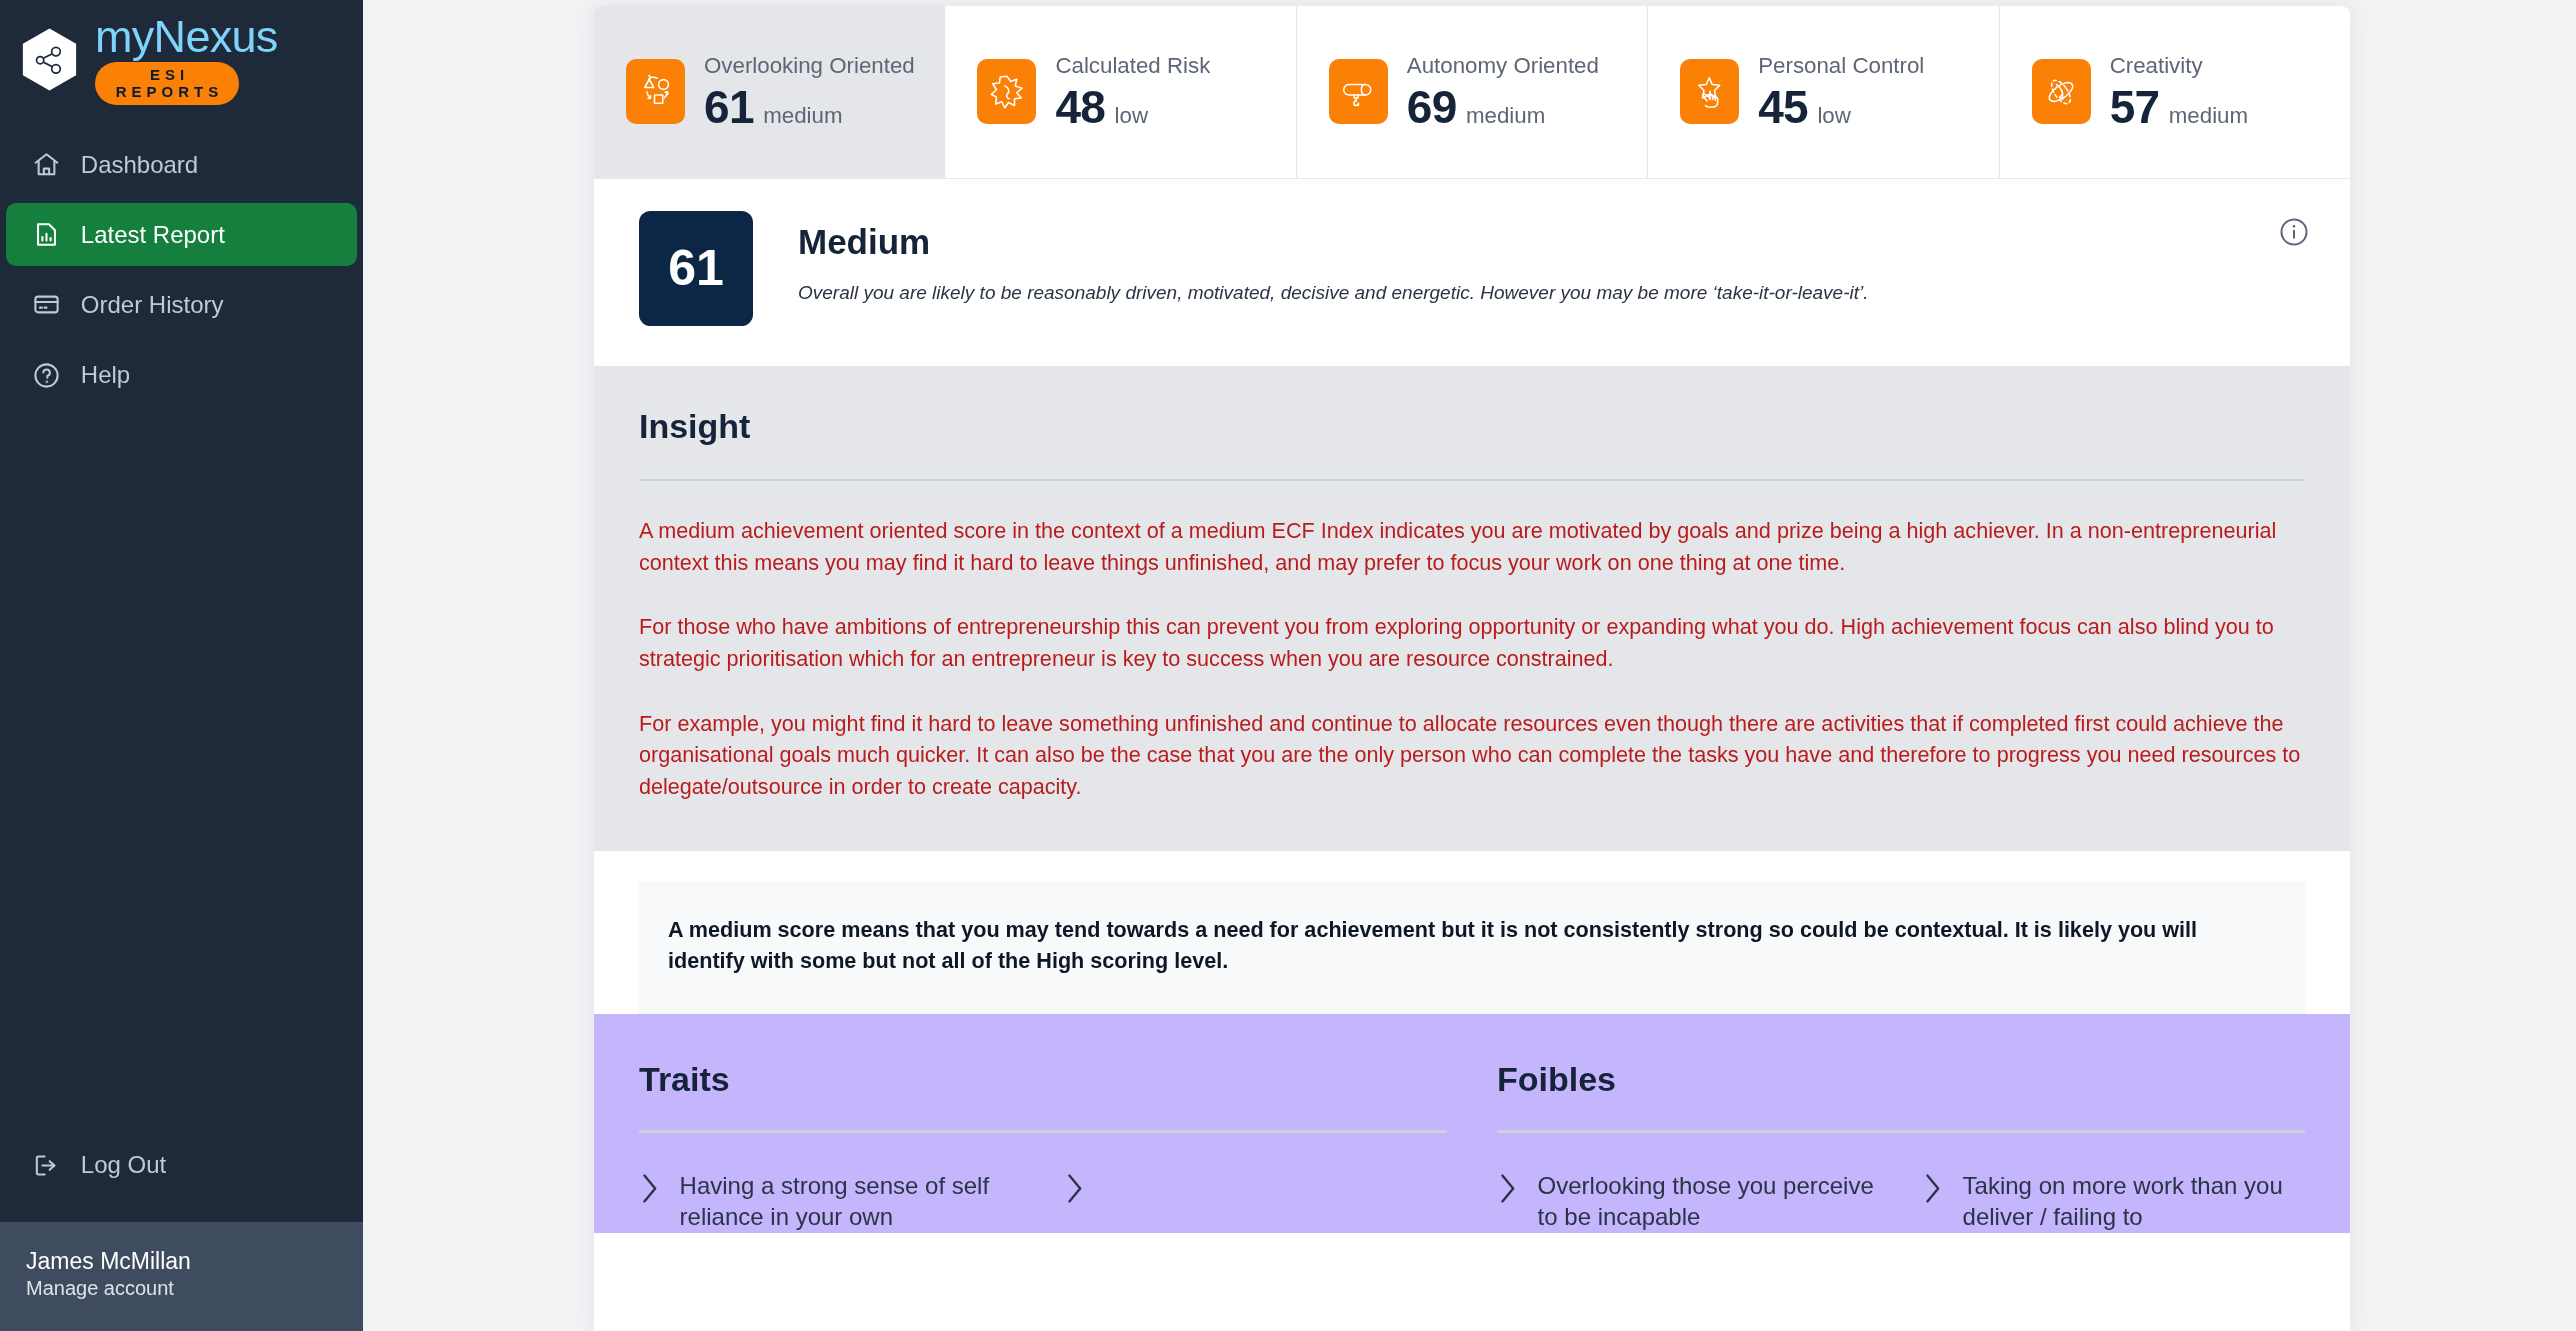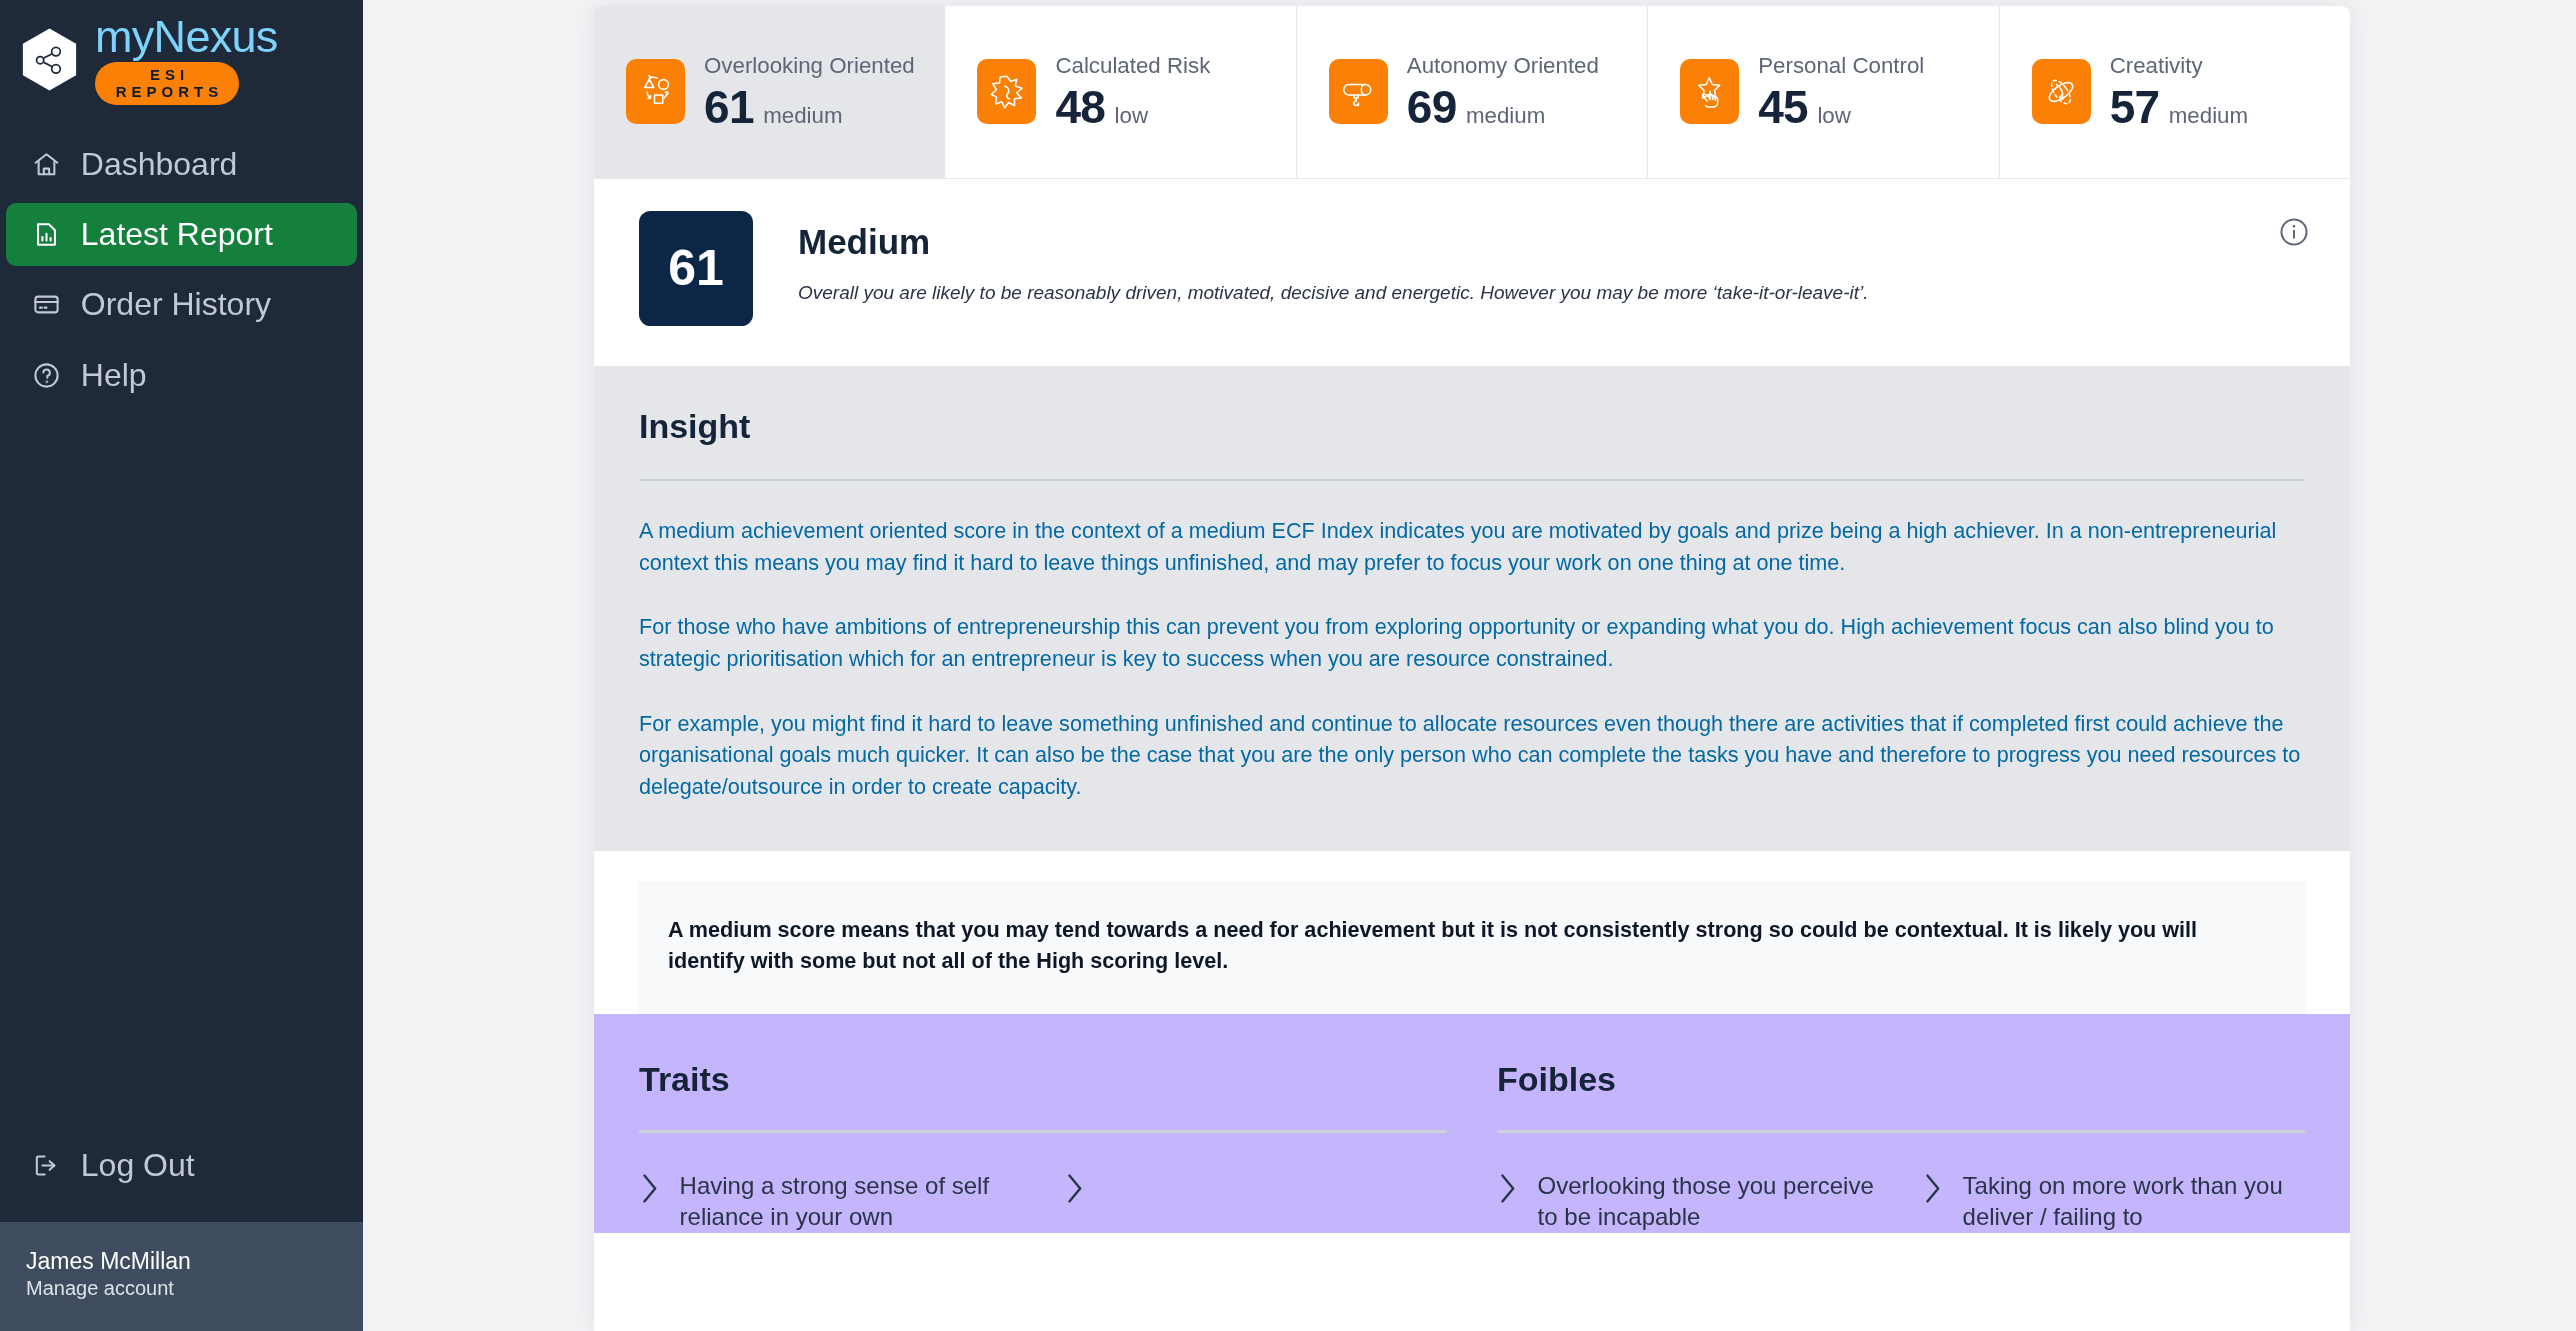--- a/index.html
+++ b/index.html
@@ -27,21 +27,21 @@
     font-size: 15px; font-weight: 700; letter-spacing: 5px;
     text-align: center; padding: 4.3px 0 4.3px 5px; width: 144px;
   }
 
   .nav { margin-top: 32px; padding: 0 5.8px; display: flex; flex-direction: column; }
   .nav-item {
     display: flex; align-items: center; gap: 19px;
     height: 63px; padding: 0 0 0 26px; margin: 0 0 7.2px 0;
     border-radius: 10px; cursor: pointer;
   }
-  .nav-item .label { font-size: 32px; color: #c3c9d2; }
+  .nav-item .label { font-size: 24px; color: #c3c9d2; }
   .nav-item.active { background: #15803d; }
   .nav-item.active .label { color: #ffffff; }
   .nav-icon { width: 30px; height: 30px; flex: 0 0 30px; display: flex; align-items: center; justify-content: center; }
   .nav-icon svg { stroke: #c3c9d2; }
   .nav-item.active .nav-icon svg { stroke: #ffffff; }
 
   .logout-wrap { position: absolute; left: 5.8px; bottom: 128px; right: 5.8px; }
   .user-box {
     position: absolute; left: 0; bottom: 0; width: 363px; height: 110px;
     background: #3f4b5e; padding: 24.5px 0 0 26px;
@@ -90,21 +90,21 @@
   .banner-body { margin-left: 45px; padding-top: 10px; }
   .banner-band { font-size: 35px; font-weight: 700; color: #16243a; line-height: 1.2; }
   .banner-desc { font-size: 19px; color: #2a3446; font-style: italic; margin-top: 18px; line-height: 1.3; }
   .info-icon { position: absolute; right: 40px; top: 37px; width: 32px; height: 32px; cursor: pointer; }
 
   
   .insight { background: #e4e6ea; padding: 40px 45px 48px 45px; }
   .sec-title { font-size: 34px; font-weight: 700; color: #16243a; line-height: 1.2; }
   .rule { height: 2.2px; background: #ccd1d9; margin: 32px 0 0 0; }
   .insight .rule { background: #ccd1d9; }
-  .para { font-size: 21.6px; color: #0369a1; line-height: 1.47; margin-top: 34px; }
+  .para { font-size: 21.6px; color: #b91c1c; line-height: 1.47; margin-top: 34px; }
   .para + .para { margin-top: 33px; }
 
   
   .callout-wrap { background:#ffffff; padding: 30px 45px 0 45px; }
   .callout {
     background: #f7f9fb; padding: 33px 29px 37px 29px;
   }
   .callout p { font-size: 21.6px; font-weight: 700; color: #0e1726; line-height: 1.45; }
 
   

